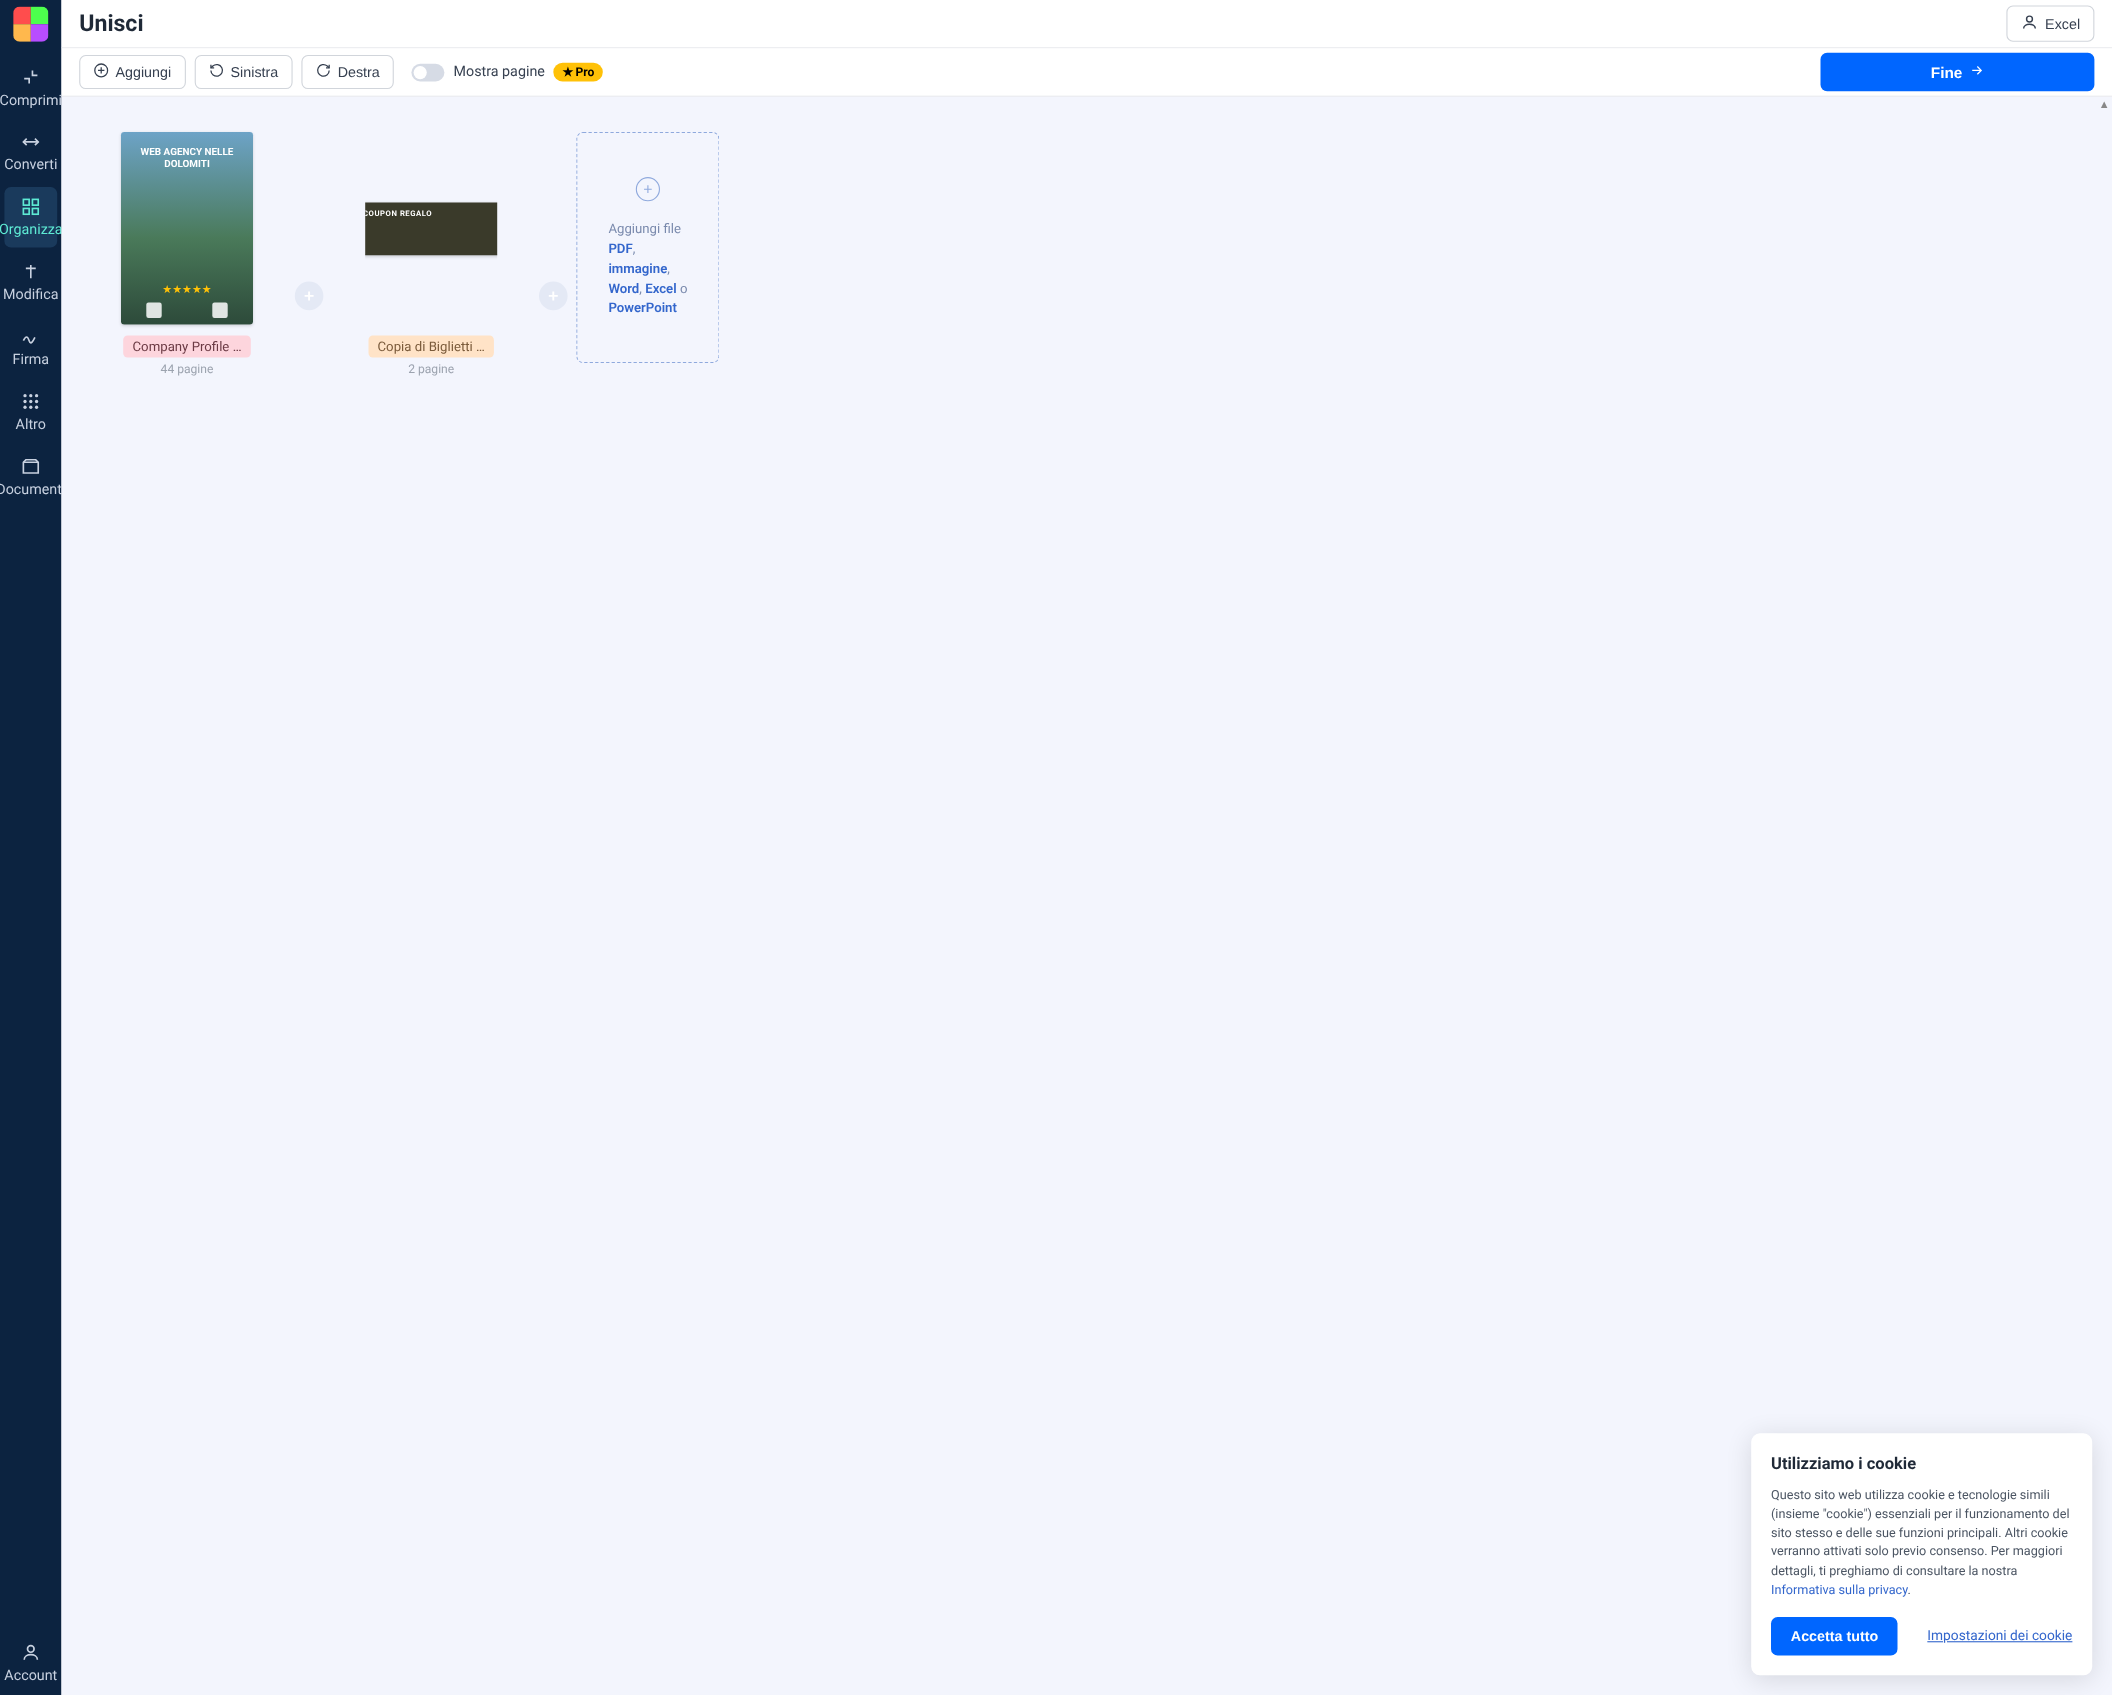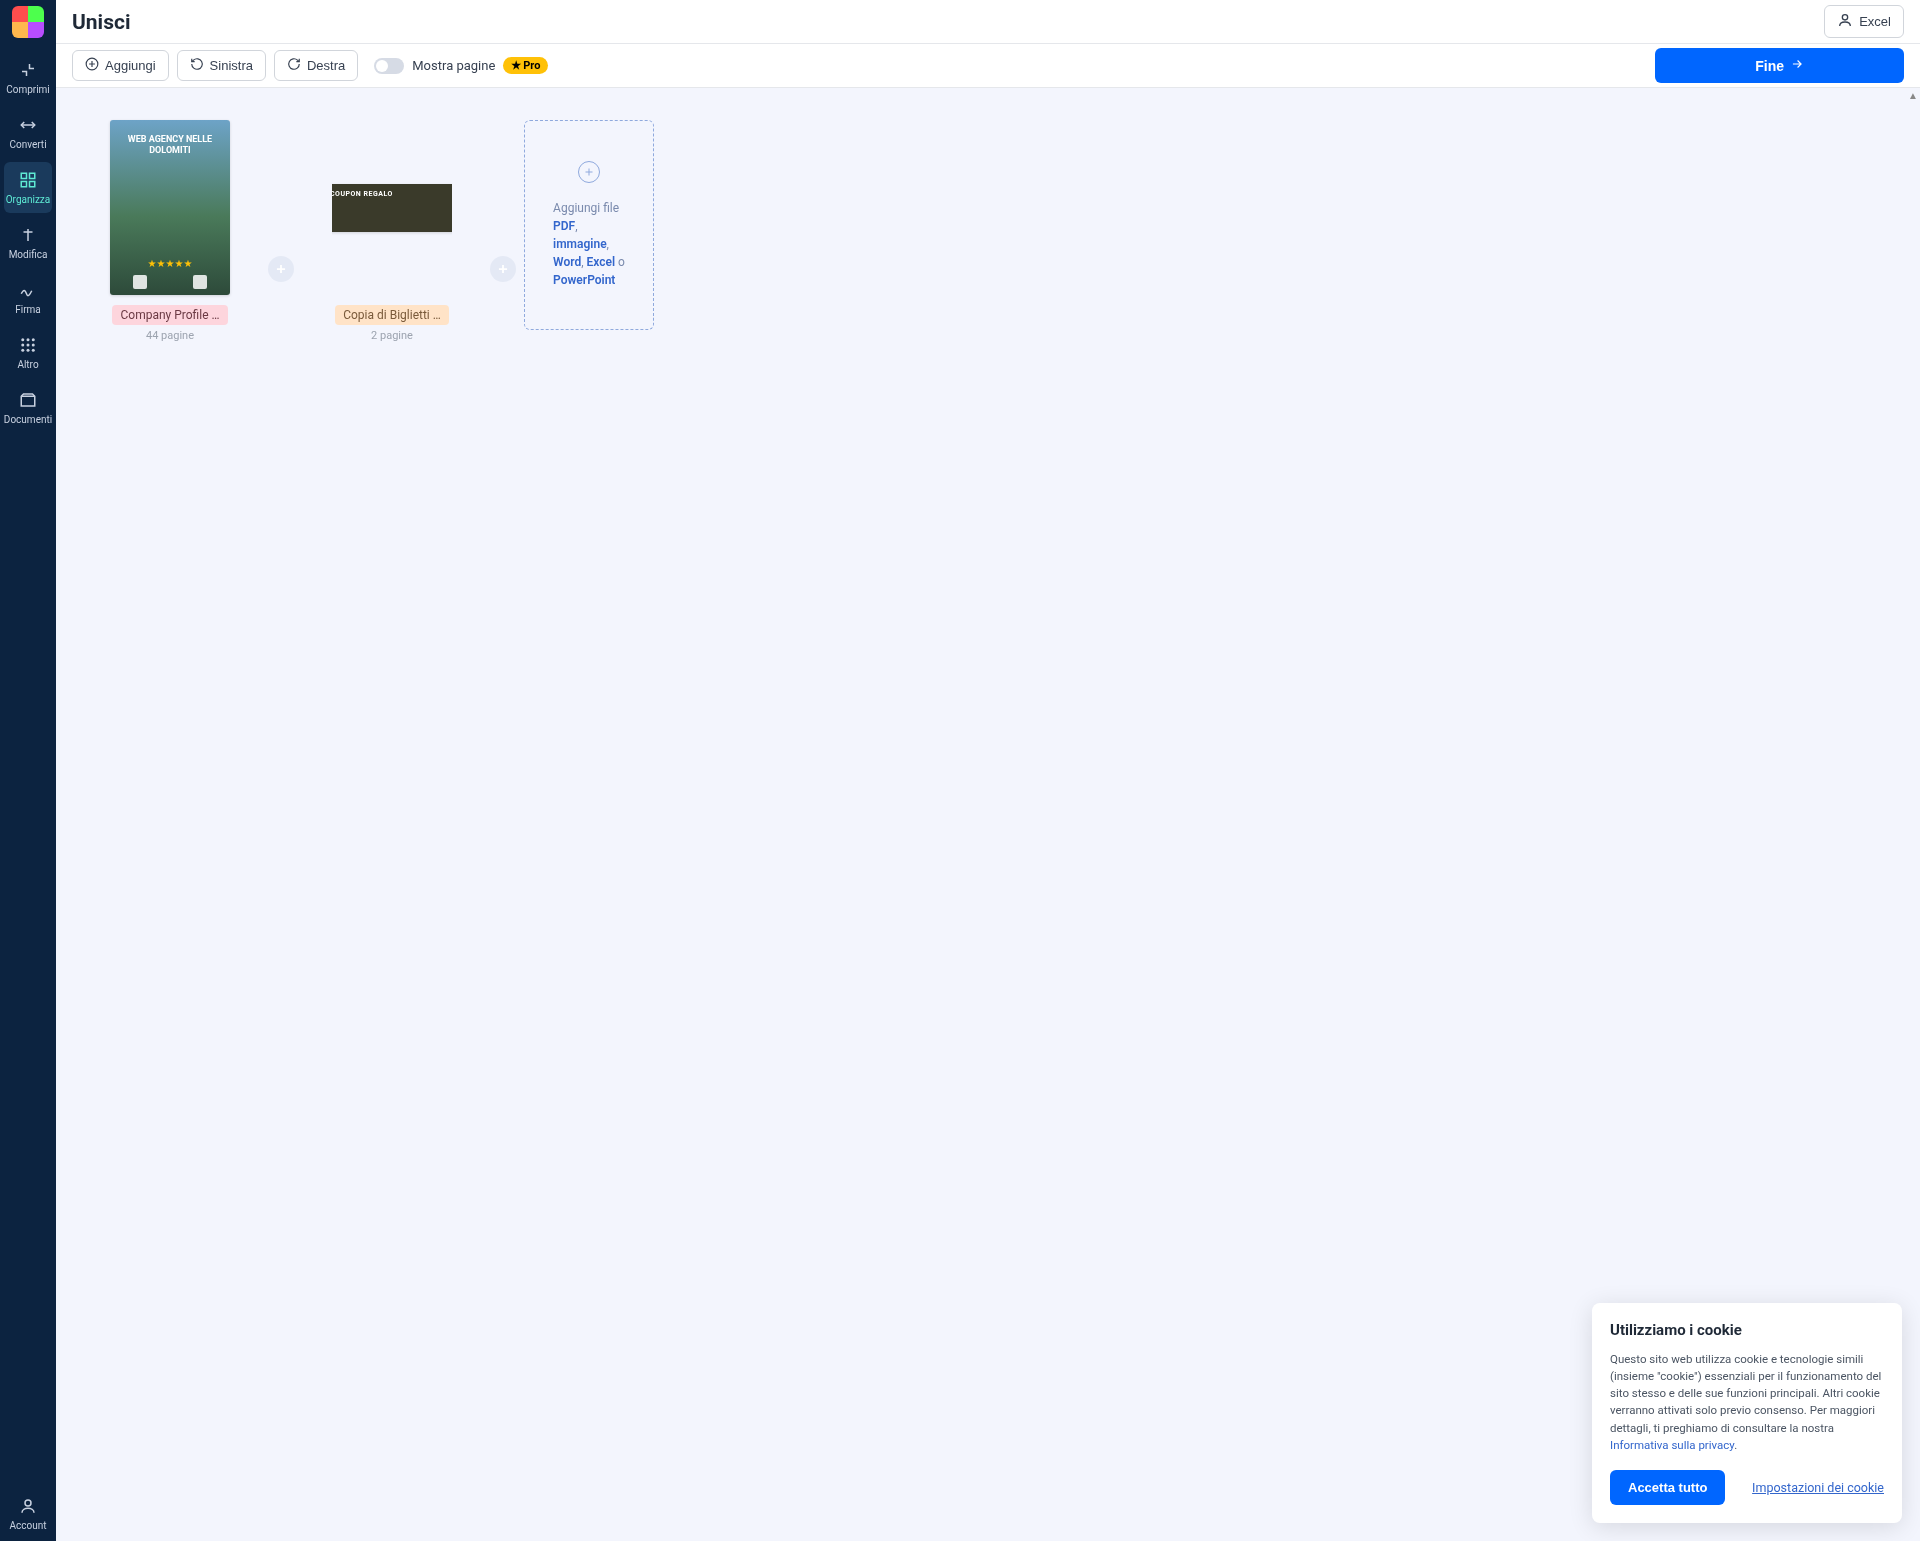--- a/index.html
+++ b/index.html
@@ -11,21 +11,21 @@
 .sidebar { width: 56px; background: #0c2340; display: flex; flex-direction: column; align-items: center; padding-top: 6px; flex-shrink: 0; }
 .logo { width: 32px; height: 32px; display: grid; grid-template-columns: 1fr 1fr; grid-template-rows: 1fr 1fr; border-radius: 6px; overflow: hidden; margin-bottom: 12px; }
 .logo div:nth-child(1){background:#ff4d4d;}
 .logo div:nth-child(2){background:#4dff4d;}
 .logo div:nth-child(3){background:#ffb84d;}
 .logo div:nth-child(4){background:#b84dff;}
 
 .nav-item { width: 48px; display: flex; flex-direction: column; align-items: center; justify-content: center; padding: 8px 0; color: #c8d1e0; cursor: pointer; border-radius: 6px; margin: 2px 0; }
 .nav-item.active { background: #1a3a5c; color: #5eead4; }
 .nav-item .nav-icon { width: 20px; height: 20px; display: flex; align-items: center; justify-content: center; }
-.nav-item .nav-label { font-size: 10px; margin-top: 4px; text-align: center; }
+.nav-item .nav-label { font-size: 13px; margin-top: 4px; text-align: center; }
 .nav-spacer { flex: 1; }
 
 
 .main { flex: 1; display: flex; flex-direction: column; background: #fff; }
 .header { height: 44px; display: flex; align-items: center; padding: 0 16px; border-bottom: 1px solid #e5e7eb; background: #fff; }
 .page-title { font-size: 21px; font-weight: 700; color: #1f2937; }
 .header-spacer { flex: 1; }
 .login-btn { display: flex; align-items: center; gap: 6px; border: 1px solid #d1d5db; background: #fff; padding: 6px 12px; border-radius: 6px; font-size: 13px; color: #374151; cursor: pointer; }
 
 .toolbar { height: 44px; display: flex; align-items: center; padding: 0 16px; gap: 8px; border-bottom: 1px solid #e5e7eb; background: #fff; }

